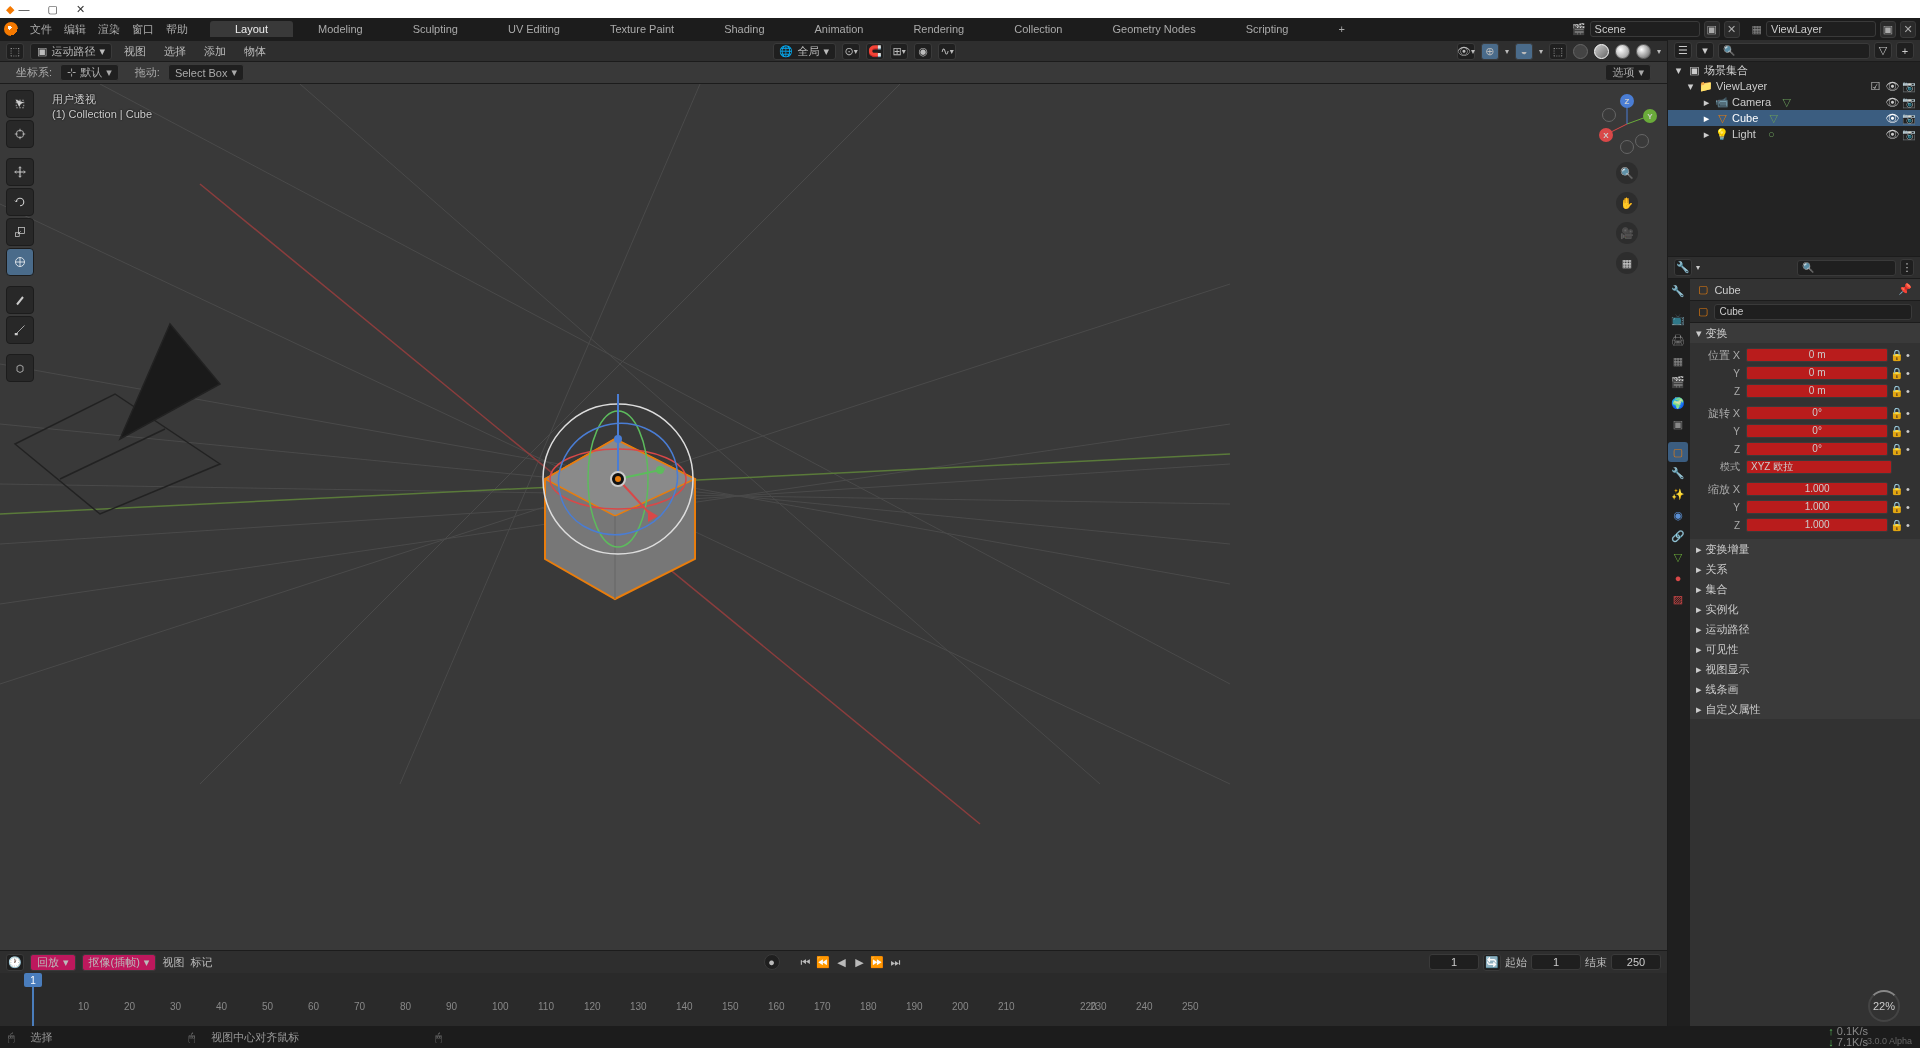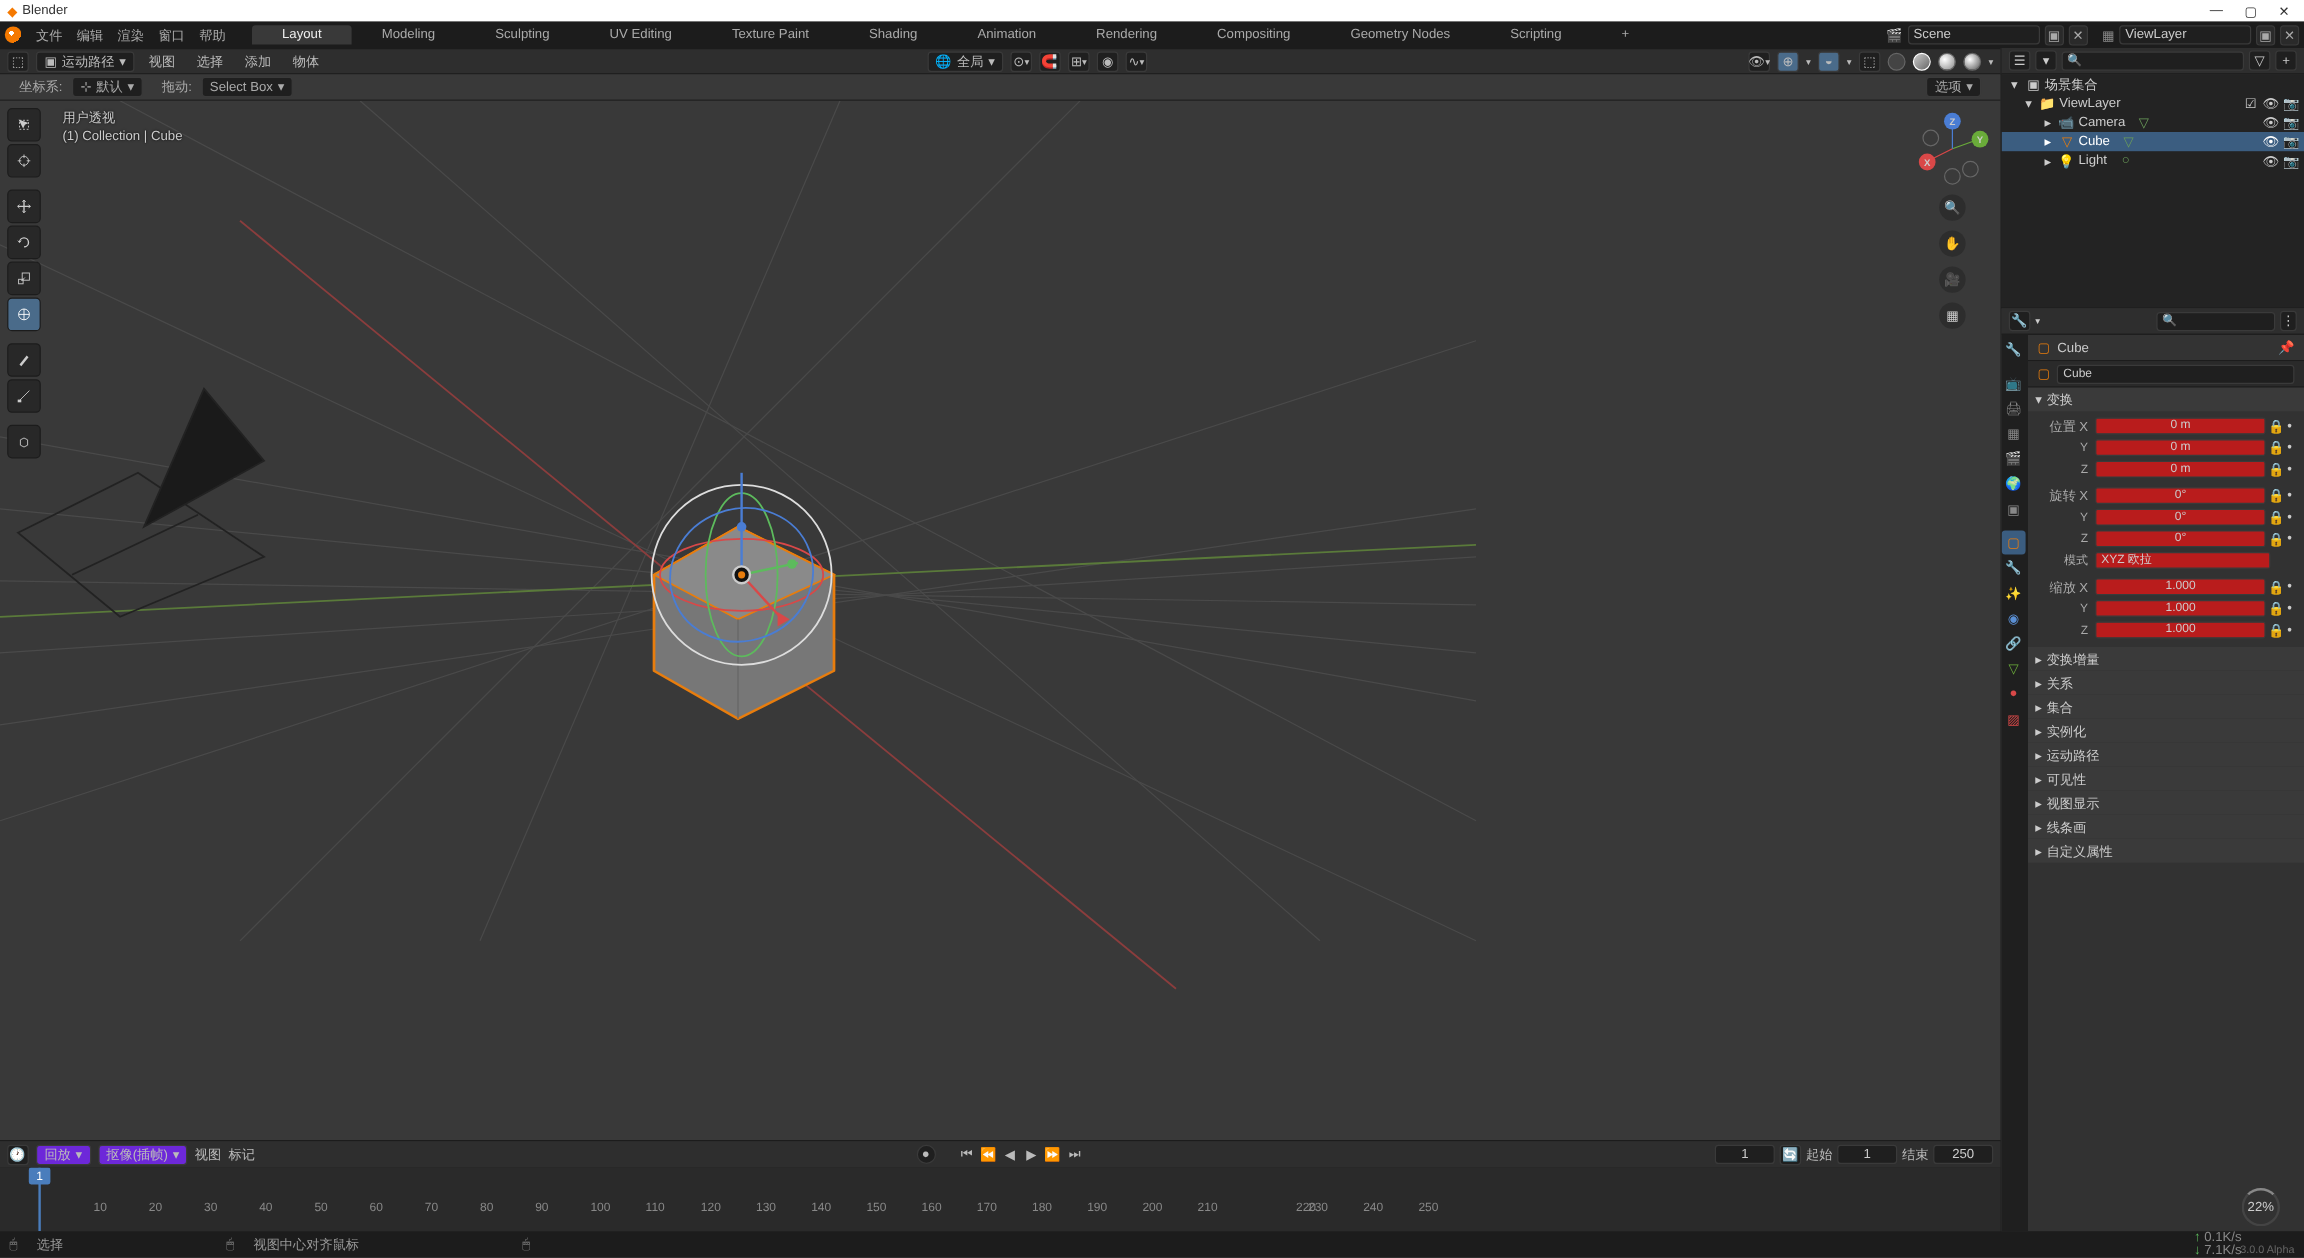--- a/index.html
+++ b/index.html
@@ -52,21 +52,21 @@
 .nav-gizmo { width: 60px; height: 60px; position: relative; }
 .nav-gizmo .axis-ball { position: absolute; width: 14px; height: 14px; border-radius: 50%; display: flex; align-items: center; justify-content: center; font-size: 8px; font-weight: bold; }
 .vp-nav-btn { width: 22px; height: 22px; background: rgba(40,40,40,0.7); border-radius: 50%; display: flex; align-items: center; justify-content: center; cursor: pointer; }
 
 
 .grid-svg { position: absolute; inset: 0; width: 100%; height: 100%; }
 
 
 .timeline-wrap { height: 76px; background: #232323; border-top: 1px solid #1c1c1c; display: flex; flex-direction: column; }
 .timeline-header { height: 22px; background: #2e2e2e; display: flex; align-items: center; padding: 0 6px; gap: 6px; color: #bbb; }
-.timeline-header .dropdown { background: #6d28d9; border: 1px solid #3a3a3a; padding: 1px 6px; border-radius: 3px; height: 17px; display: flex; align-items: center; gap: 4px; }
+.timeline-header .dropdown { background: #be185d; border: 1px solid #3a3a3a; padding: 1px 6px; border-radius: 3px; height: 17px; display: flex; align-items: center; gap: 4px; }
 .transport { display: flex; gap: 2px; margin-left: auto; margin-right: auto; position: absolute; left: 50%; transform: translateX(-50%); }
 .transport-btn { width: 16px; height: 16px; display: flex; align-items: center; justify-content: center; cursor: pointer; }
 .frame-field { background: #1f1f1f; border: 1px solid #3a3a3a; color: #ccc; width: 50px; height: 16px; text-align: center; border-radius: 3px; }
 .timeline-ruler { flex: 1; background: #2a2a2a; position: relative; overflow: hidden; }
 .timeline-ruler .playhead { position: absolute; top: 0; bottom: 0; left: 32px; width: 2px; background: #4a7dbc; }
 .timeline-ruler .playhead-flag { position: absolute; top: 0; left: 24px; width: 18px; height: 14px; background: #4a7dbc; color: #fff; border-radius: 2px; display: flex; align-items: center; justify-content: center; font-size: 10px; }
 
 
 .statusbar { height: 22px; background: #1c1c1c; display: flex; align-items: center; padding: 0 8px; gap: 16px; color: #999; font-size: 11px; }
 .statusbar .spacer { flex: 1; }
@@ -101,21 +101,20 @@
 
 .small-icon { width: 12px; height: 12px; }
 
 .tick { position: absolute; bottom: 14px; color: #888; font-size: 10px; }
 </style>
 </head>
 <body>
 
 <div class="titlebar">
   <span style="color:#f57900;margin-right:4px">◆</span>
-  <span class="title">Blender</span>
   <div class="winbtns">
     <span>—</span>
     <span>▢</span>
     <span>✕</span>
   </div>
 </div>
 
 <div class="menubar">
   <div class="blender-logo"></div>
   <div class="menu-item">文件</div>
@@ -125,21 +124,21 @@
   <div class="menu-item">帮助</div>
   <div class="workspaces">
     <div class="ws active">Layout</div>
     <div class="ws">Modeling</div>
     <div class="ws">Sculpting</div>
     <div class="ws">UV Editing</div>
     <div class="ws">Texture Paint</div>
     <div class="ws">Shading</div>
     <div class="ws">Animation</div>
     <div class="ws">Rendering</div>
-    <div class="ws">Compositing</div>
+    <div class="ws">Collection</div>
     <div class="ws">Geometry Nodes</div>
     <div class="ws">Scripting</div>
     <div class="ws">+</div>
   </div>
   <div class="right">
     <span style="color:#888">🎬</span>
     <input class="scene-input" value="Scene" style="">
     <span class="icon-btn" style="width:16px;background:#2a2a2a">▣</span>
     <span class="icon-btn" style="width:16px;background:#2a2a2a">✕</span>
     <span style="color:#888;margin-left:8px">▦</span>

